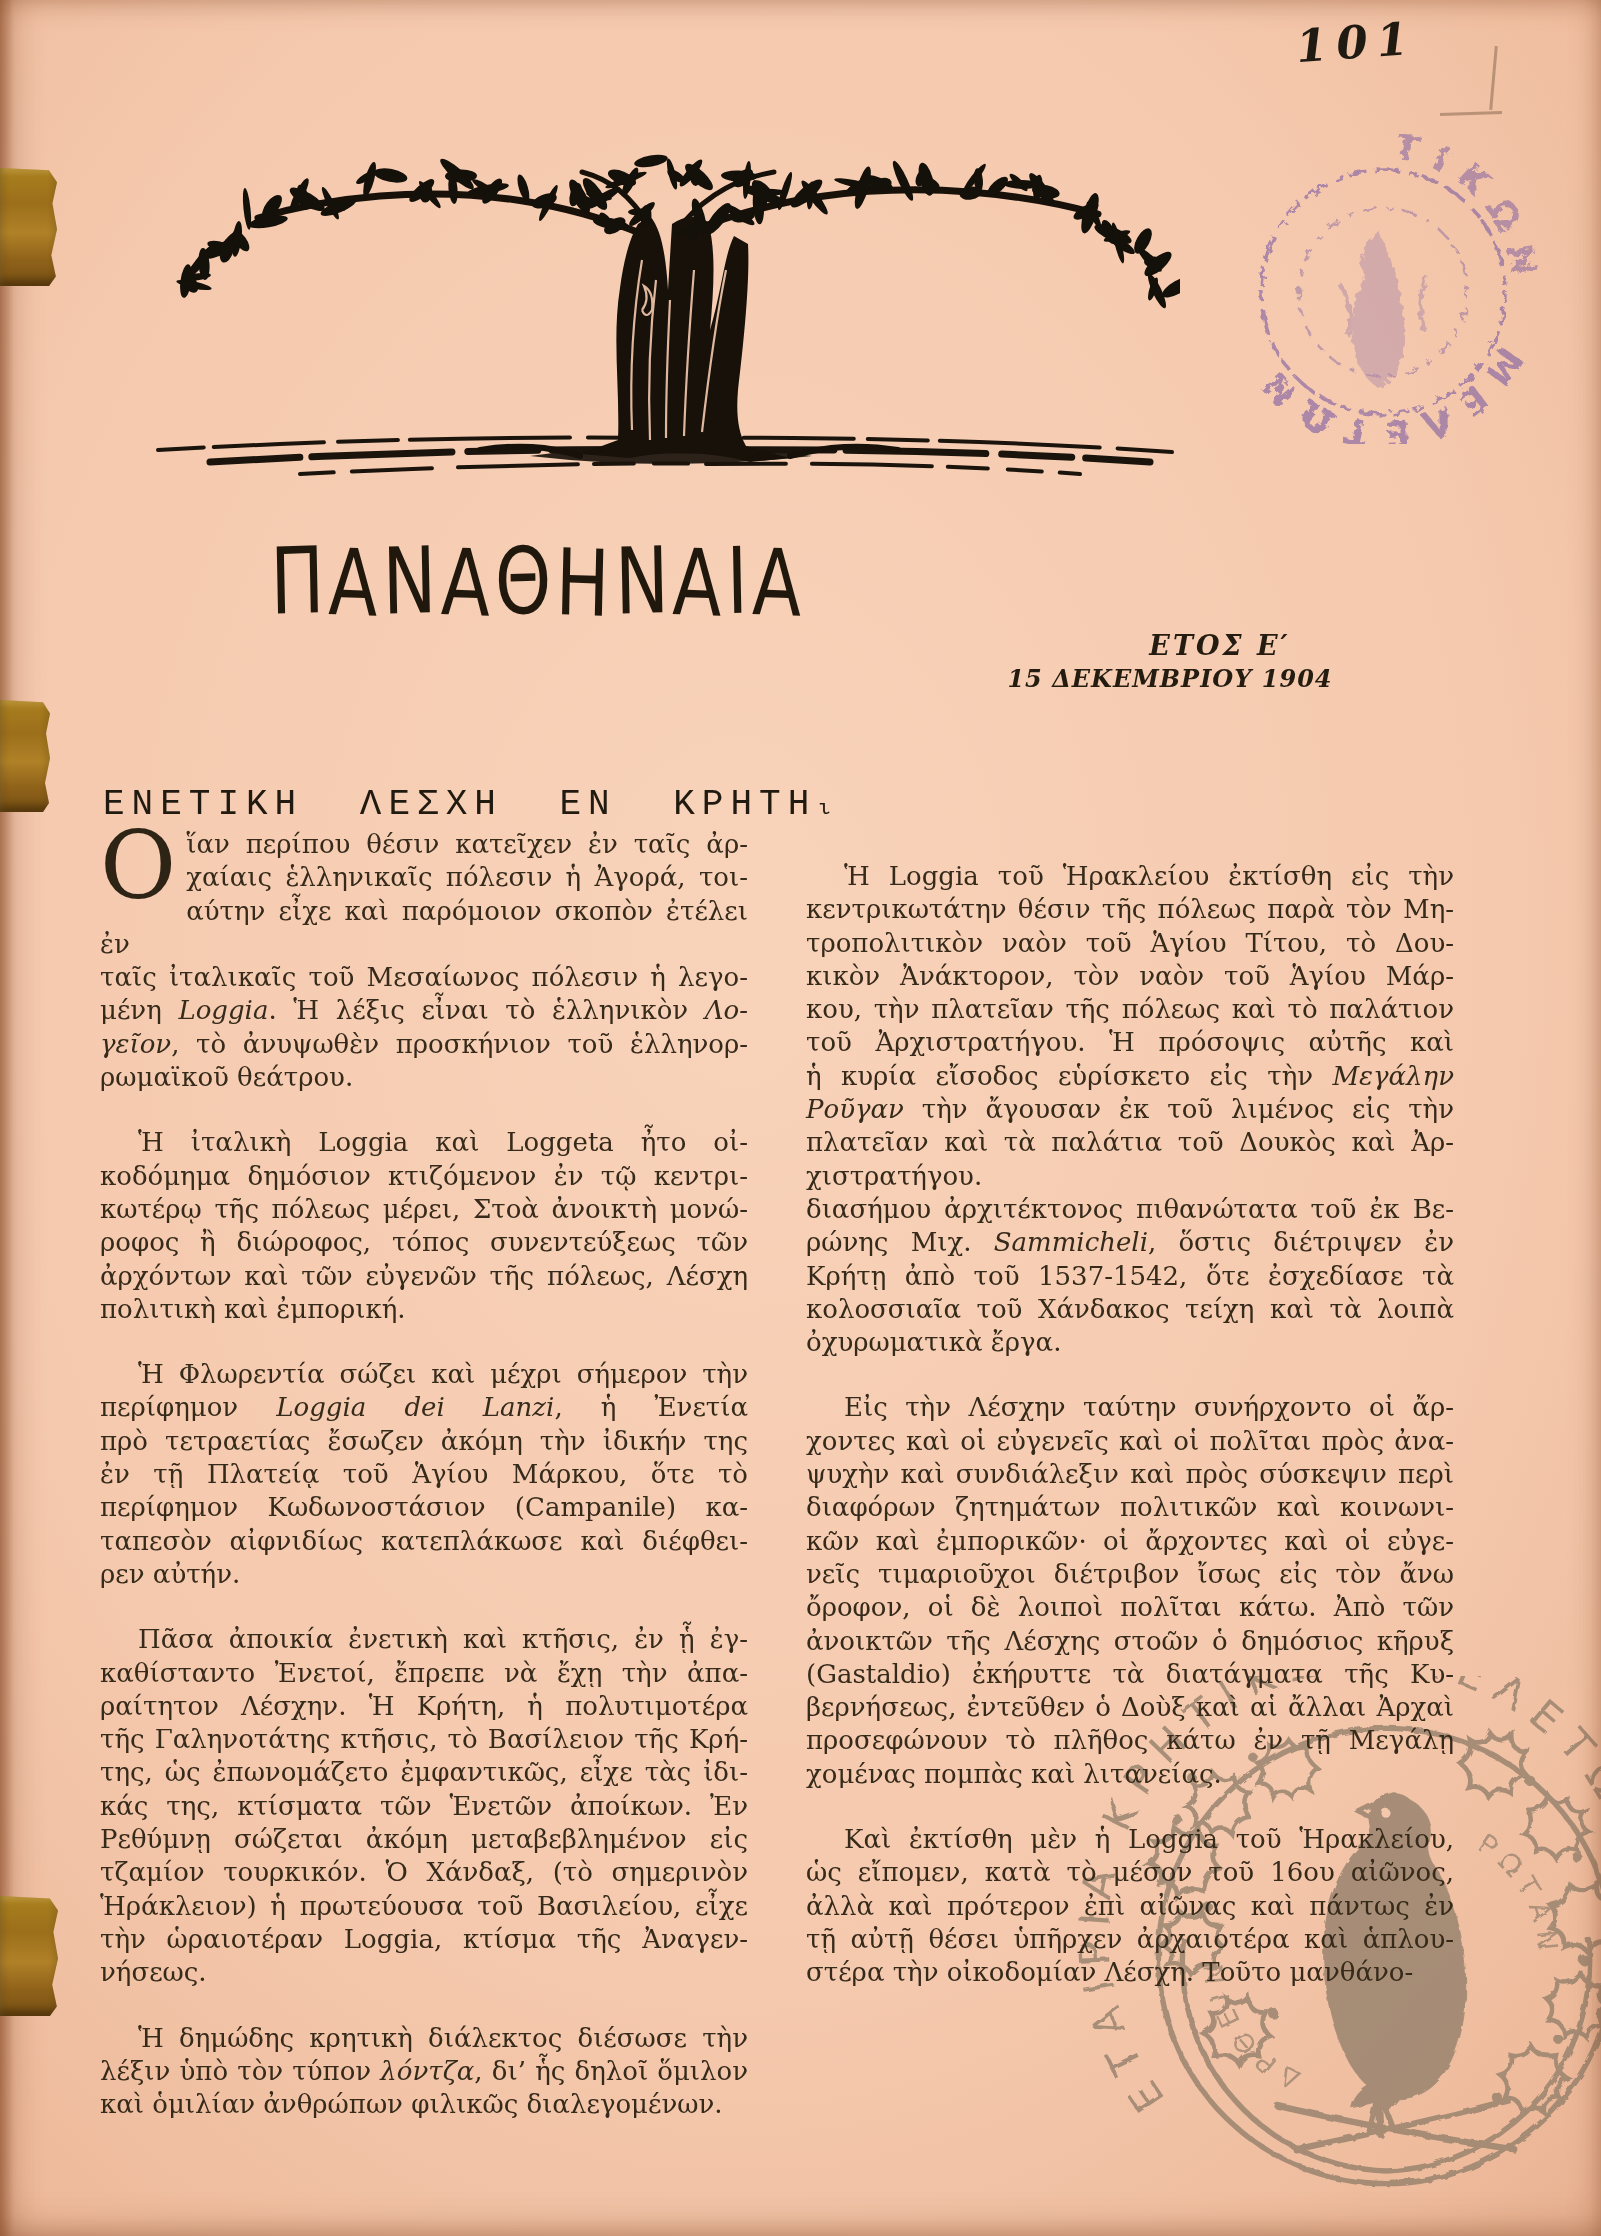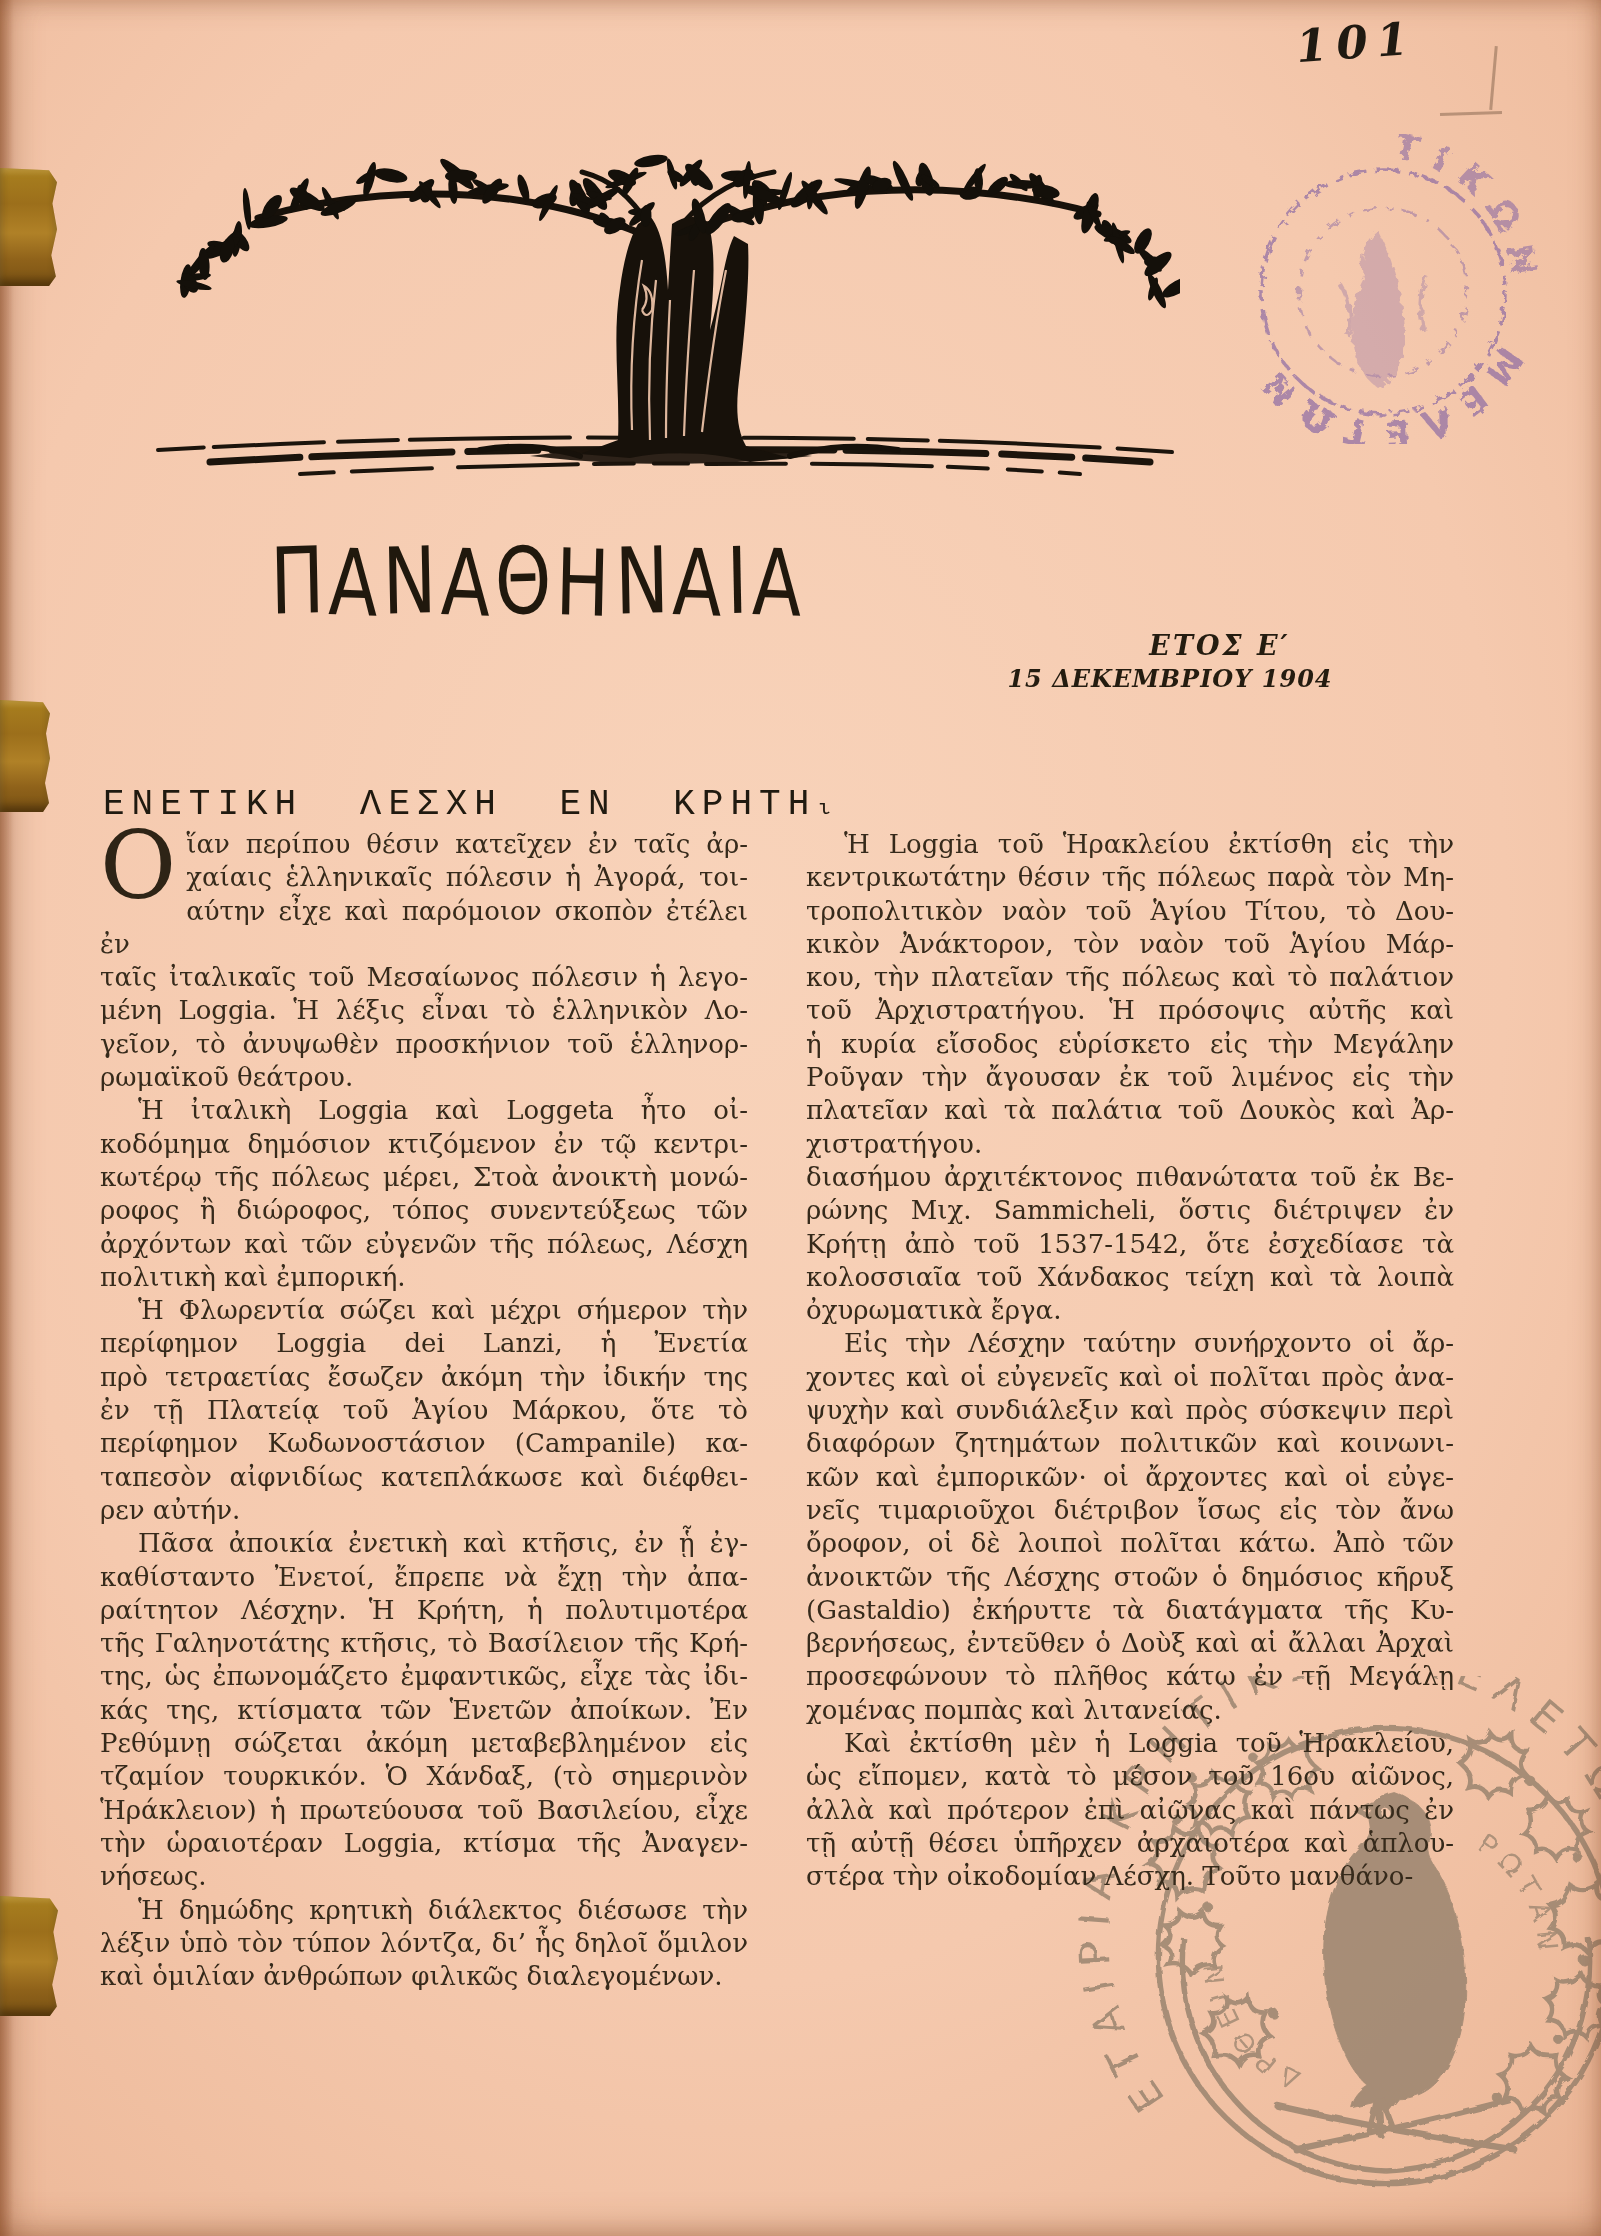--- a/index.html
+++ b/index.html
@@ -38,22 +38,22 @@
     word-spacing:28px;color:#201a10;}
   .heading .adscript{font-size:21px;letter-spacing:0;margin-left:2px;}
 
   
   .col{position:absolute;top:828px;width:648px;z-index:3;
     font-size:26px;line-height:33.3px;color:#362a1b;}
   .col.left{left:100px;} .col.right{left:806px;}
   .para{margin:0;}
   .ln{text-align:justify;text-align-last:justify;}
   .ln.end{text-align-last:left;}
-  .ln.ind{padding-left:38px;}
-  .it{}
+  .ln.ind{padding-left:38px;margin-top:32px;}
+  .it{font-style:italic;}
   .dropcap{float:left;font-family:"DejaVu Serif",serif;font-size:93px;line-height:64px;
     height:66px;padding:6px 10px 0 0;color:#2e2416;}
 
   
   .tape{position:absolute;left:0;z-index:7;
     background:linear-gradient(180deg,#a9801f 0%,#9c6f1b 30%,#b08127 55%,#8f621a 78%,#7a5214 100%);
     box-shadow:inset 0 -6px 8px rgba(40,24,4,.5), inset 0 4px 6px rgba(255,230,160,.25);
     clip-path:polygon(0 0,86% 2%,100% 12%,92% 30%,100% 52%,90% 74%,98% 92%,86% 100%,0 100%);}
   .tape.t1{top:168px;width:57px;height:118px;}
   .tape.t2{top:700px;width:50px;height:112px;}

